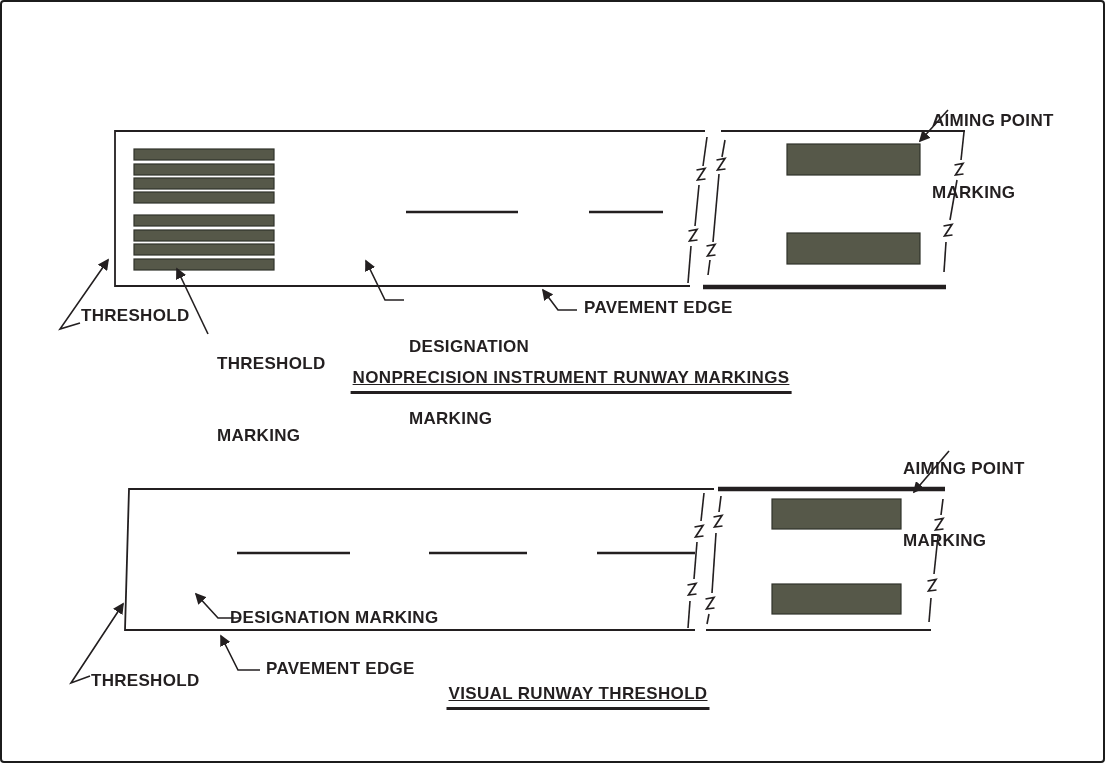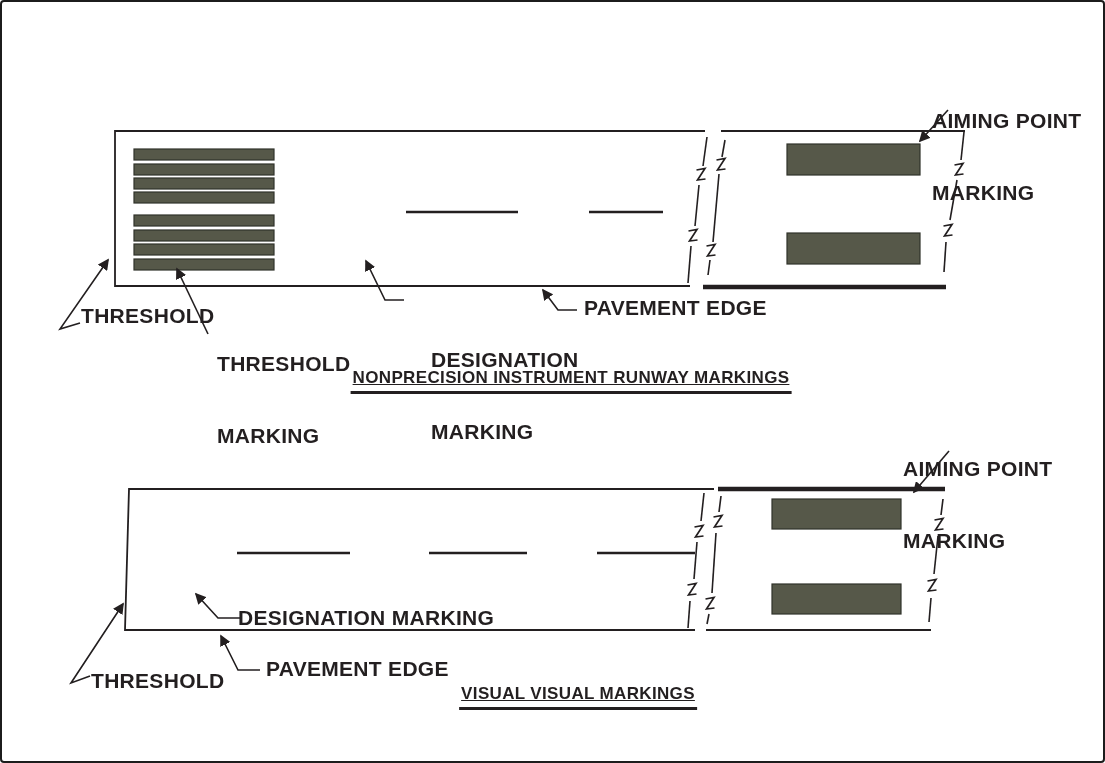--- a/index.html
+++ b/index.html
@@ -17,21 +17,21 @@
   .ln{stroke:var(--line,#231f20);stroke-width:1.8;fill:none;stroke-linecap:butt;}
   .dash{stroke:var(--line,#231f20);stroke-width:2.6;fill:none;}
   .thick{stroke:var(--line,#231f20);stroke-width:4.6;fill:none;}
   .brk{stroke:var(--line,#231f20);stroke-width:1.6;fill:none;}
   .zz{stroke:var(--line,#231f20);stroke-width:1.7;fill:none;stroke-linejoin:miter;}
   .bar{fill:var(--marking,#565849);stroke:#30322a;stroke-width:1.2;}
   .leader{stroke:var(--line,#231f20);stroke-width:1.6;fill:none;marker-end:url(#ah);}
   #ah path{fill:var(--line,#231f20);}
   .lbl{
     position:absolute;
-    font-weight:bold;font-size:21px;line-height:20px;
+    font-weight:bold;font-size:17px;line-height:20px;
     letter-spacing:.3px;color:var(--line,#231f20);
     white-space:pre;
   }
   .lbl.two{line-height:24px;}
   .lbl span{display:block;}
   .title{
     position:absolute;transform:translateX(-50%);
     font-weight:bold;font-size:17px;line-height:20px;
     letter-spacing:.35px;color:var(--line,#231f20);
     border-bottom:3.2px solid var(--line,#231f20);
@@ -156,40 +156,40 @@
     </g>
   </svg>
 
   <div class="lbl" style="left:79px;top:304px;">THRESHOLD</div>
 
   <div class="lbl two" style="left:215px;top:302px;">
     <span>THRESHOLD</span>
     <span>MARKING</span>
   </div>
 
-  <div class="lbl two" style="left:429px;top:285px;margin-top:13px;">
+  <div class="lbl two" style="left:407px;top:285px;">
     <span>DESIGNATION</span>
     <span>MARKING</span>
   </div>
 
   <div class="lbl" style="left:582px;top:296px;">PAVEMENT EDGE</div>
 
   <div class="lbl two" style="left:930px;top:59px;">
     <span>AIMING POINT</span>
     <span>MARKING</span>
   </div>
 
   <div class="title" style="left:569px;top:366px;">NONPRECISION INSTRUMENT RUNWAY MARKINGS</div>
 
   <div class="lbl" style="left:89px;top:669px;">THRESHOLD</div>
 
-  <div class="lbl" style="left:236px;top:606px;text-align:right;">DESIGNATION MARKING</div>
+  <div class="lbl" style="left:228px;top:606px;text-align:right;">DESIGNATION MARKING</div>
 
   <div class="lbl" style="left:264px;top:657px;">PAVEMENT EDGE</div>
 
   <div class="lbl two" style="left:901px;top:407px;">
     <span>AIMING POINT</span>
     <span>MARKING</span>
   </div>
 
-  <div class="title" style="left:576px;top:682px;">VISUAL VISUAL MARKINGS</div>
+  <div class="title" style="left:576px;top:682px;">VISUAL RUNWAY THRESHOLD</div>
 
 </div>
 
 </body></html>

